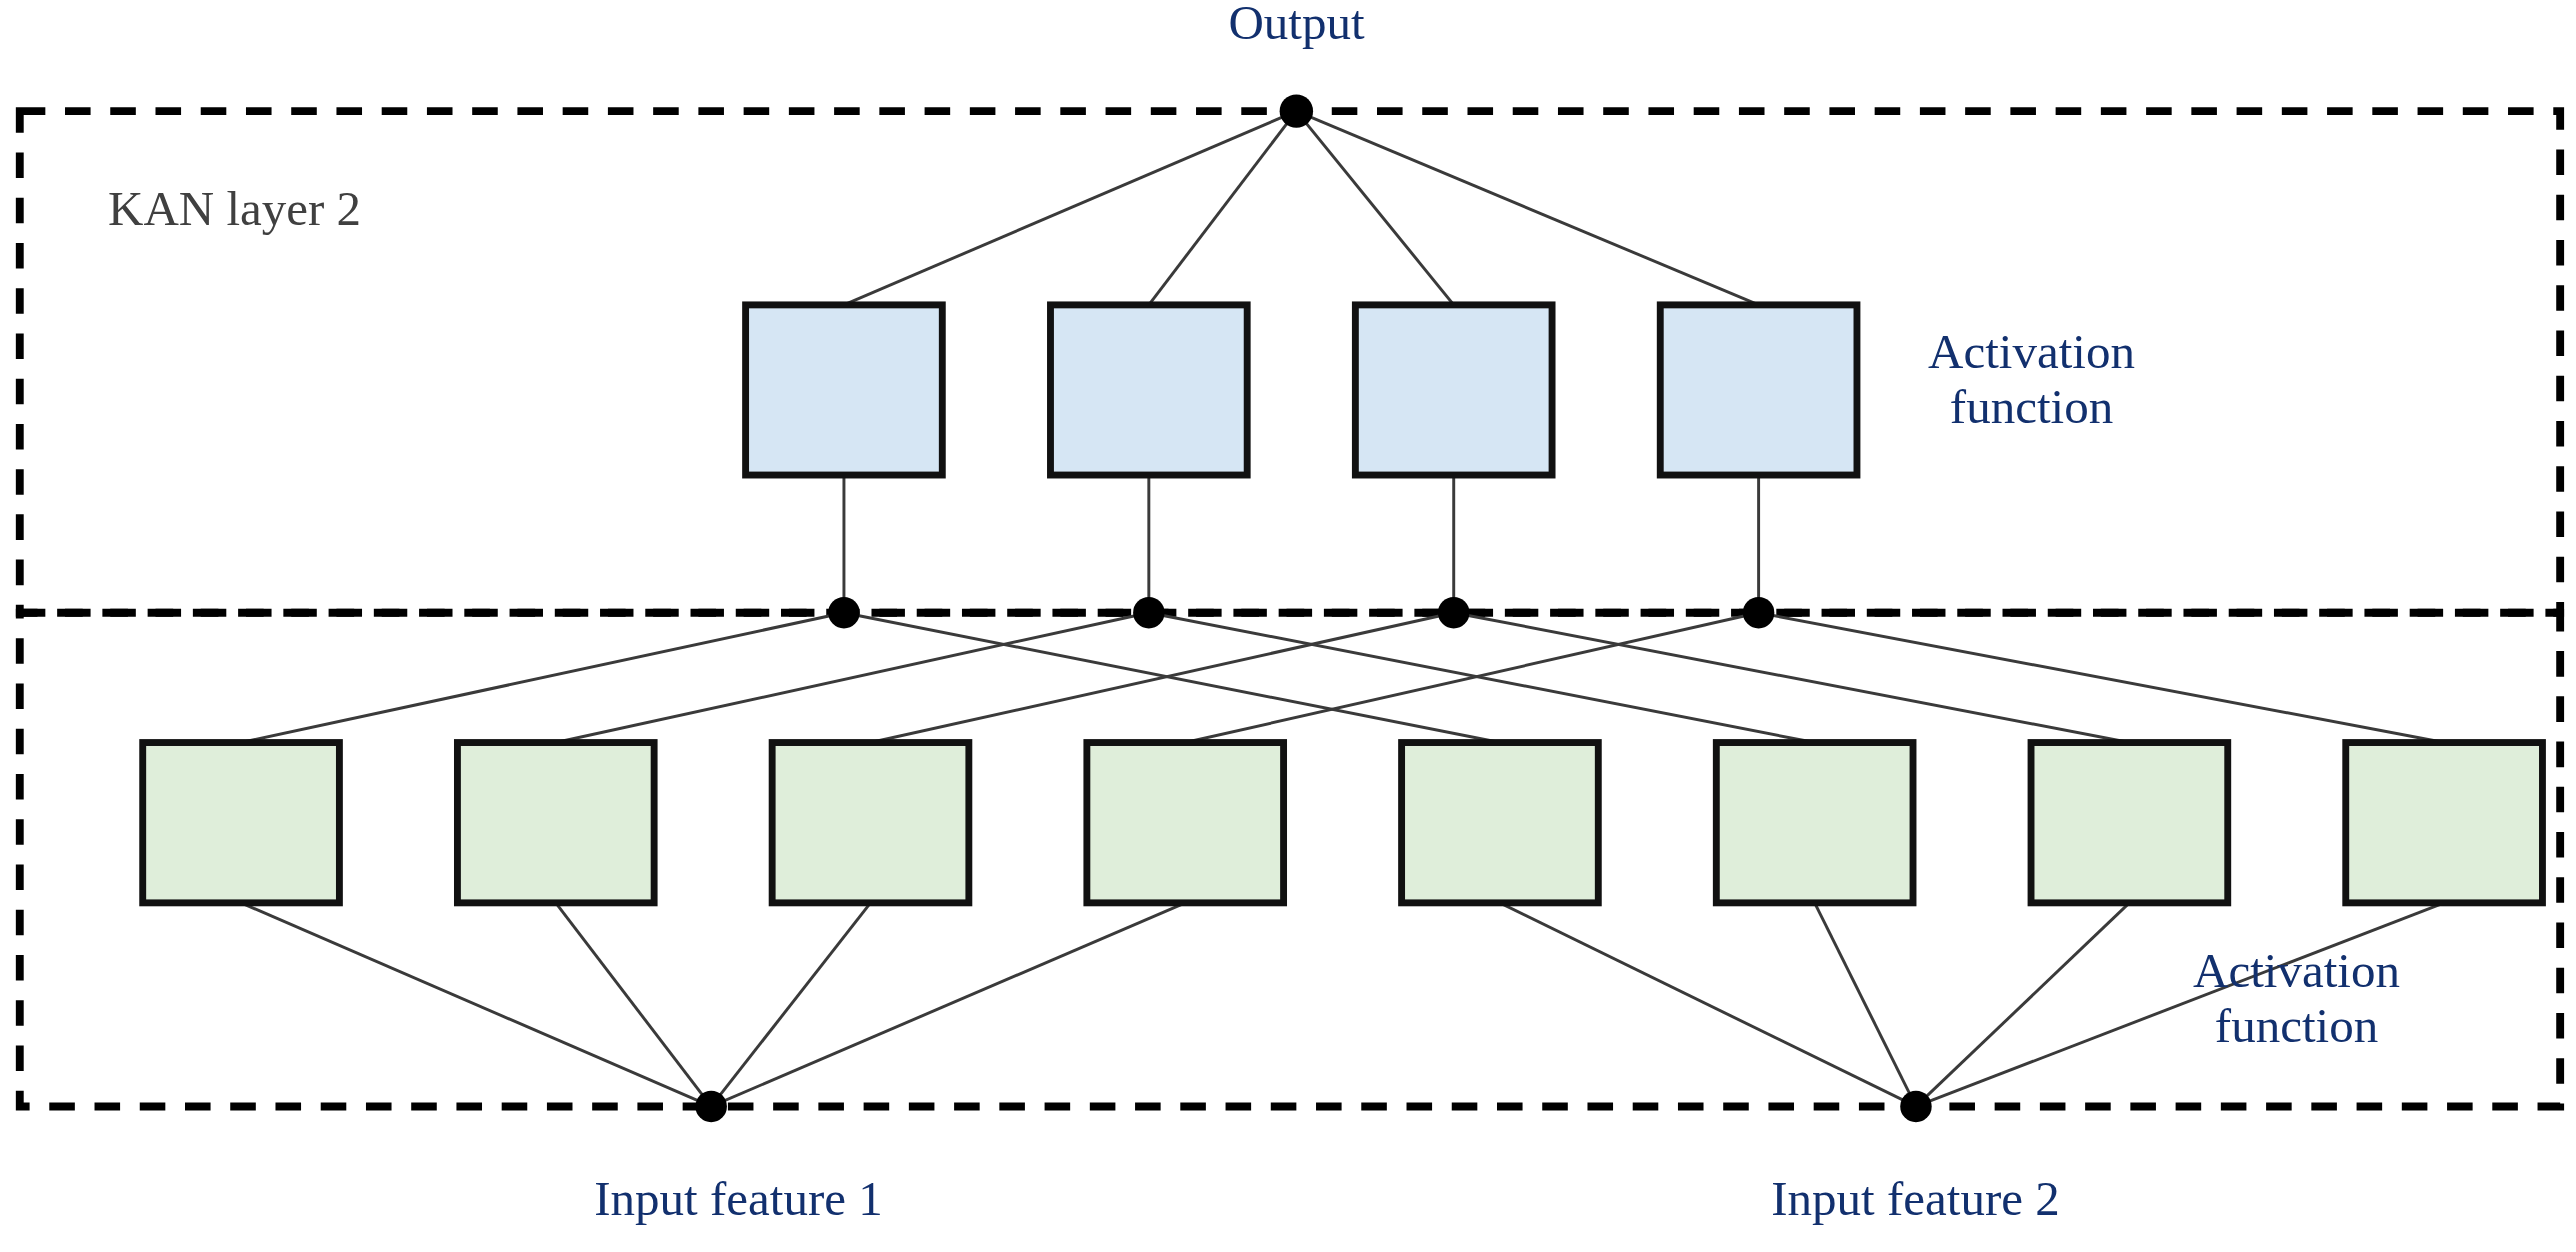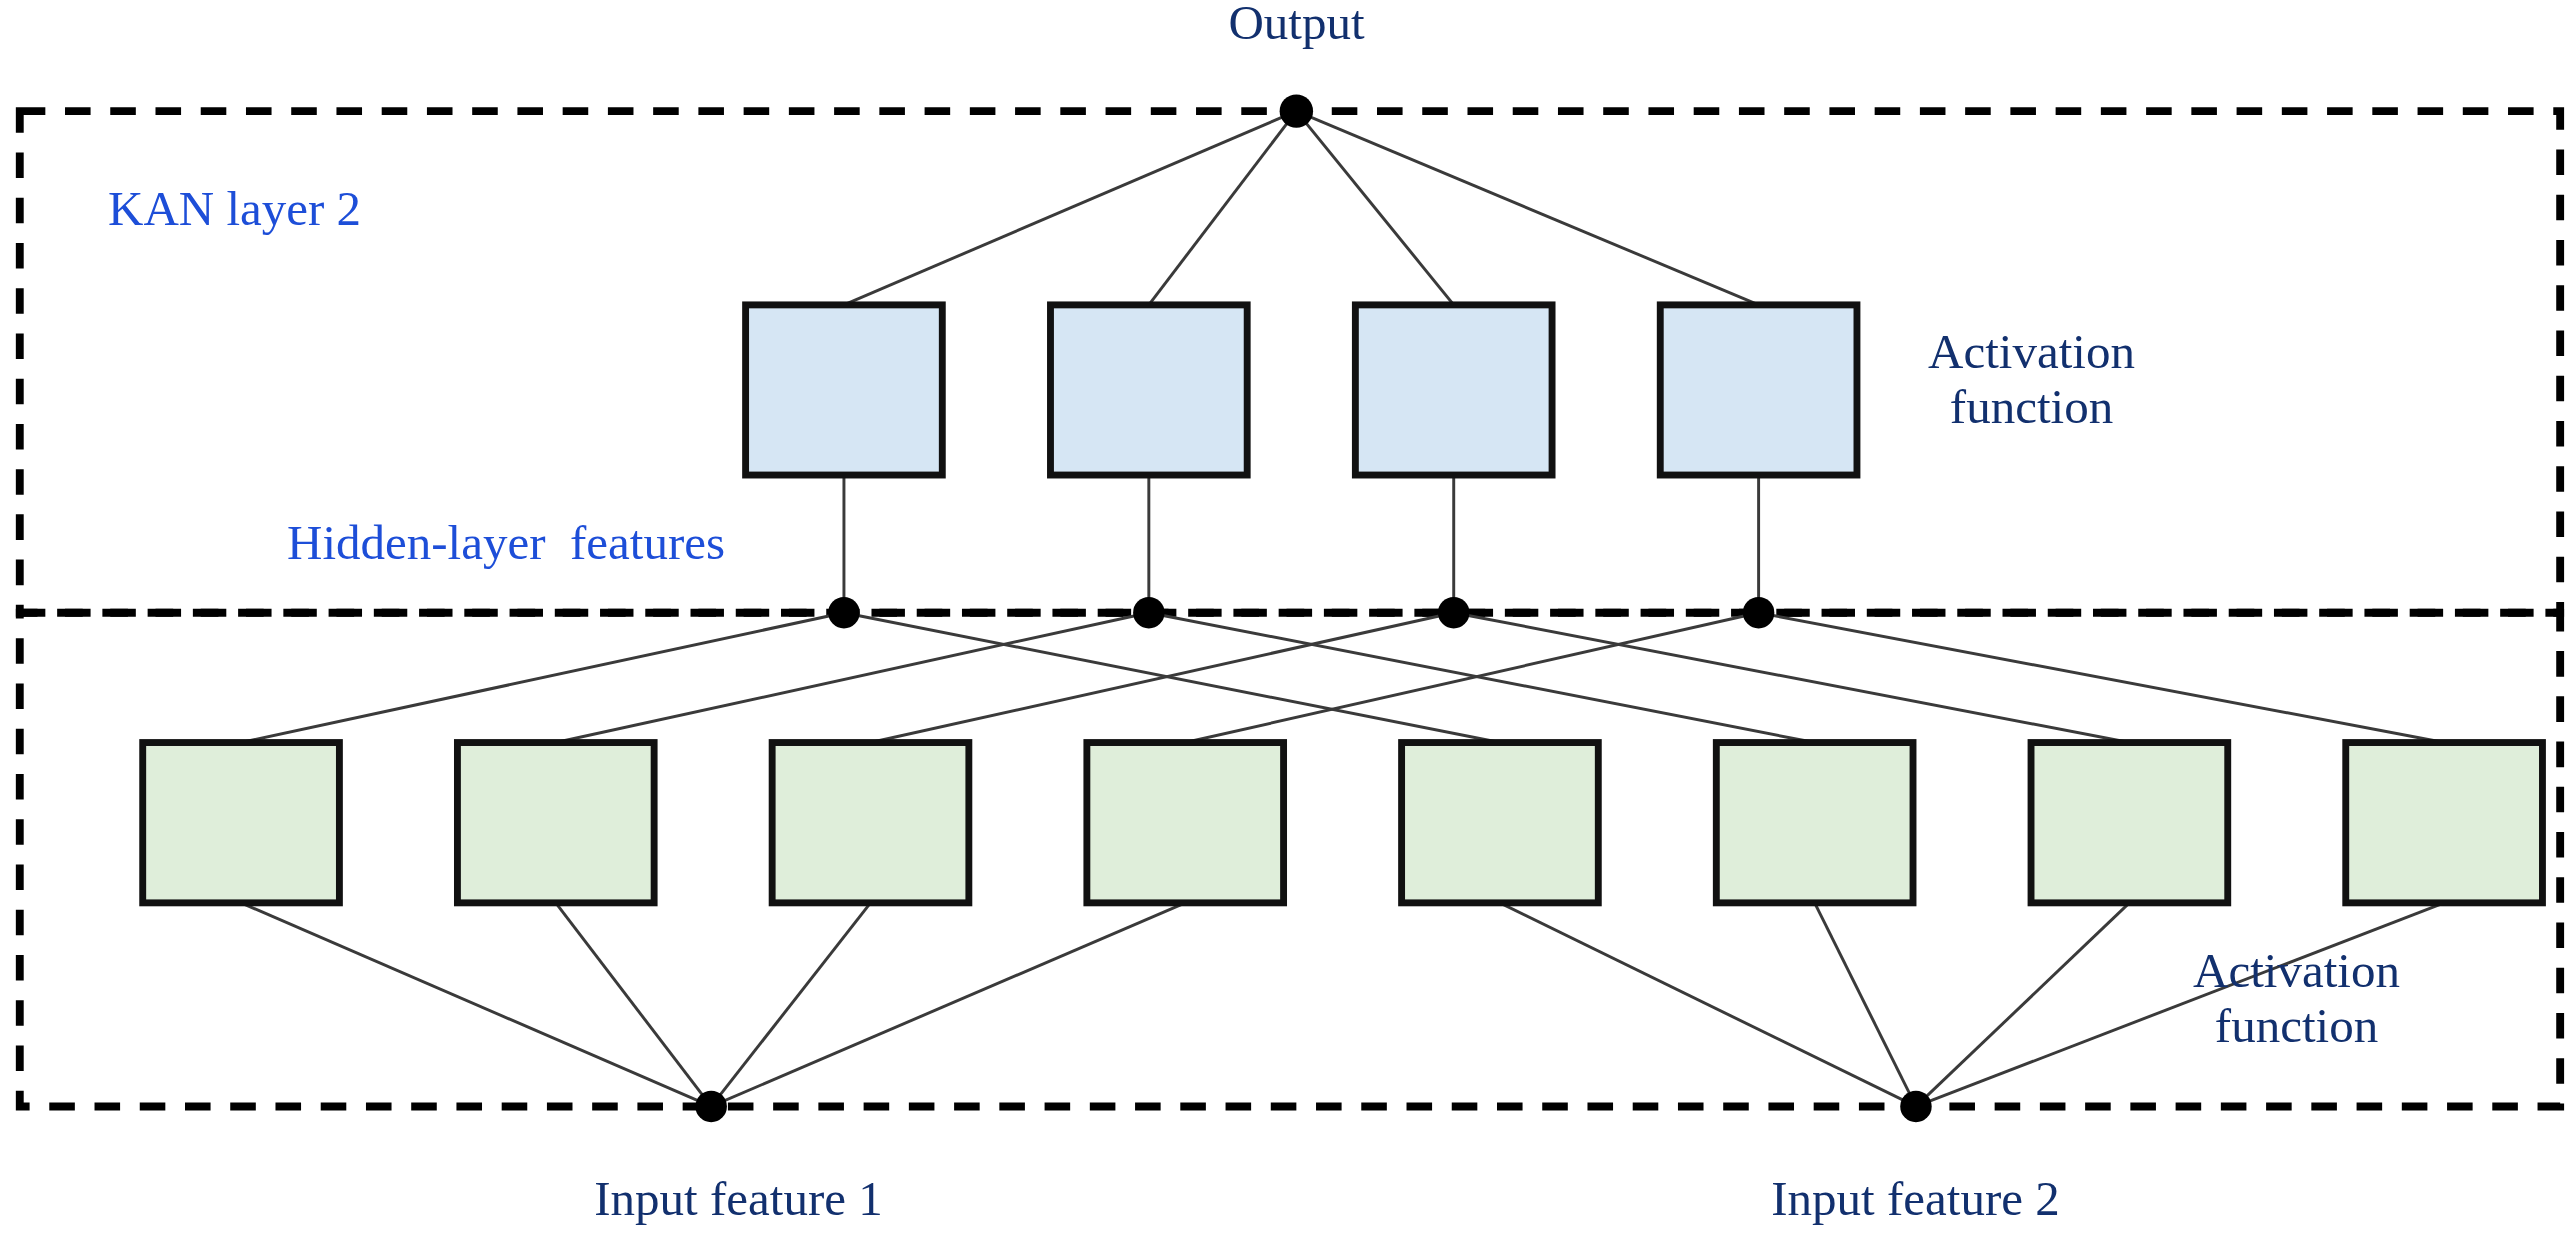--- a/index.html
+++ b/index.html
@@ -1,20 +1,20 @@
 <!DOCTYPE html>
 <html><head>
 <meta charset="utf-8">
 <style>
   html,body{margin:0;padding:0;background:#ffffff;}
   body{width:2576px;height:1252px;overflow:hidden;font-family:"Liberation Serif",serif;}
   #stage{position:relative;width:2576px;height:952px;background:#fff;}
   svg#canvas{position:absolute;left:0;top:0;width:2576px;height:1252px;}
   .lbl{position:absolute;white-space:pre;line-height:1.12;}
-  .lbl-red{color:#1d4ed8;font-size:49px;}
+  .lbl-red{color:#404040;font-size:49px;}
   .lbl-blue{color:#12306e;font-size:49px;}
   .lbl-center{text-align:center;}
 </style>
 </head>
 <body>
 
 <div id="stage">
 
   <svg id="canvas" viewBox="0 0 2619 1273" xmlns="http://www.w3.org/2000/svg">
     <g id="regions">
@@ -141,21 +141,20 @@
         <circle cx="1788" cy="623" r="16" fill="#000000"></circle>
         <circle cx="723" cy="1125" r="16" fill="#000000"></circle>
         <circle cx="1948" cy="1125" r="16" fill="#000000"></circle>
       </g>
   </svg>
 
   <div class="lbl lbl-blue lbl-center" style="left:1198px;top:-3.9px;width:197px;">Output</div>
 
   <div class="lbl lbl-red" style="left:108px;top:182px;">KAN layer 2</div>
 
-  <div class="lbl lbl-red" style="left:287px;top:516px;">Hidden-layer  features</div>
 
   <div class="lbl lbl-blue lbl-center" style="left:1869px;top:325px;width:325px;white-space:pre-line;">Activation
 function</div>
 
 
   <div class="lbl lbl-blue lbl-center" style="left:2134px;top:944px;width:325px;white-space:pre-line;">Activation
 function</div>
 
   <div class="lbl lbl-blue lbl-center" style="left:542px;top:1172px;width:393px;">Input feature 1</div>
 

